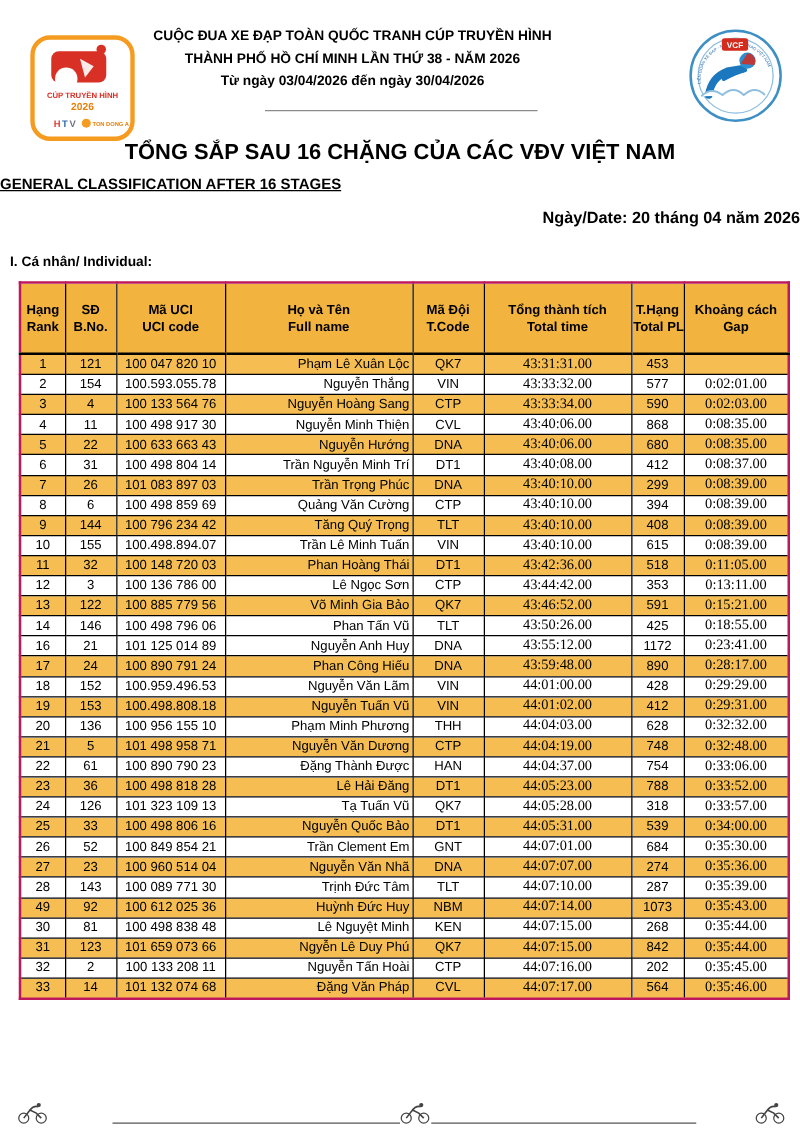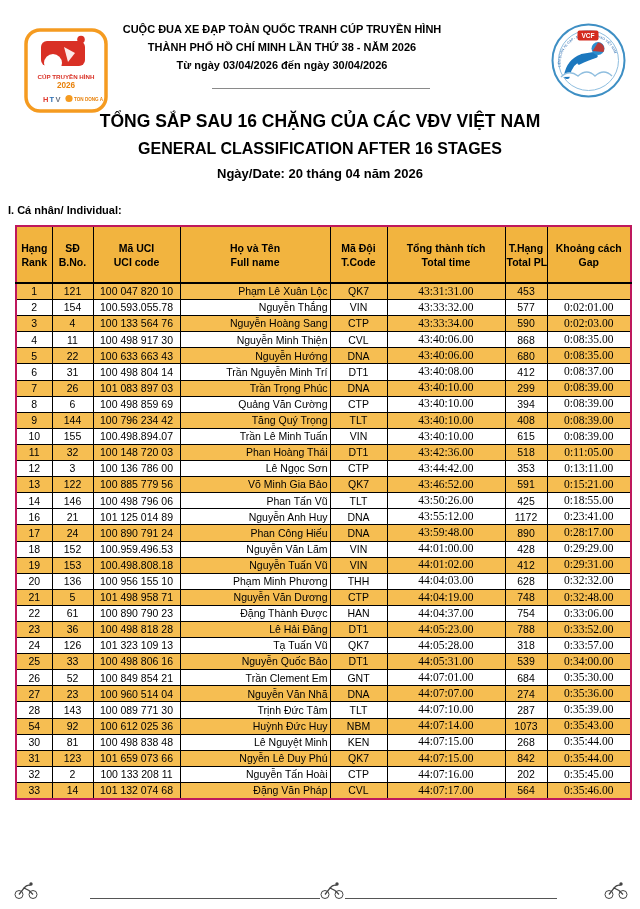--- a/index.html
+++ b/index.html
@@ -10,22 +10,22 @@
   }
   .abs { position:absolute; }
 
   
   .hdr-text { top:20px; left:0; width:564px; text-align:center;
     font-weight:bold; font-size:11px; line-height:18px; }
   .hdr-divider { top:88px; left:212px; width:218px; border-top:1.5px solid #8a8a8a; }
 
   
   .title-vi { top:111px; left:0; width:640px; text-align:center; font-size:17.5px; font-weight:bold; }
-  .title-en { top:140px; left:0; width:640px; text-align:center; font-size:16px; font-weight:bold; }
-  .title-date { top:166px; left:0; width:640px; text-align:center; font-size:13px; font-weight:bold; }
+  .title-en { top:140px; left:0; width:640px; text-align:left; font-size:12px; font-weight:bold;text-decoration:underline; }
+  .title-date { top:166px; left:0; width:640px; text-align:right; font-size:13px; font-weight:bold; }
 
   .section-label { top:204px; left:8px; font-size:11px; font-weight:bold; }
 
   
   table.gc { position:absolute; top:225px; left:15px; width:615px;
     border-collapse:collapse; table-layout:fixed; border:2px solid #be185d; }
   .gc th, .gc td { border:1px solid #000; overflow:hidden; white-space:nowrap; }
   .gc thead th { height:55px; background:var(--header-fill,#F2B43F);
     font-size:10.5px; font-weight:bold; text-align:center; vertical-align:middle;
     border-bottom:2.5px solid #000; padding:0 1px; }
@@ -410,21 +410,21 @@
         <td class="c-rank">28</td>
         <td class="c-bno">143</td>
         <td class="c-uci">100 089 771 30</td>
         <td class="c-name">Trịnh Đức Tâm</td>
         <td class="c-tcode">TLT</td>
         <td class="c-time">44:07:10.00</td>
         <td class="c-pl">287</td>
         <td class="c-gap">0:35:39.00</td>
       </tr>
       <tr class="hl">
-        <td class="c-rank">54</td>
+        <td class="c-rank">49</td>
         <td class="c-bno">92</td>
         <td class="c-uci">100 612 025 36</td>
         <td class="c-name">Huỳnh Đức Huy</td>
         <td class="c-tcode">NBM</td>
         <td class="c-time">44:07:14.00</td>
         <td class="c-pl">1073</td>
         <td class="c-gap">0:35:43.00</td>
       </tr>
       <tr>
         <td class="c-rank">30</td>

